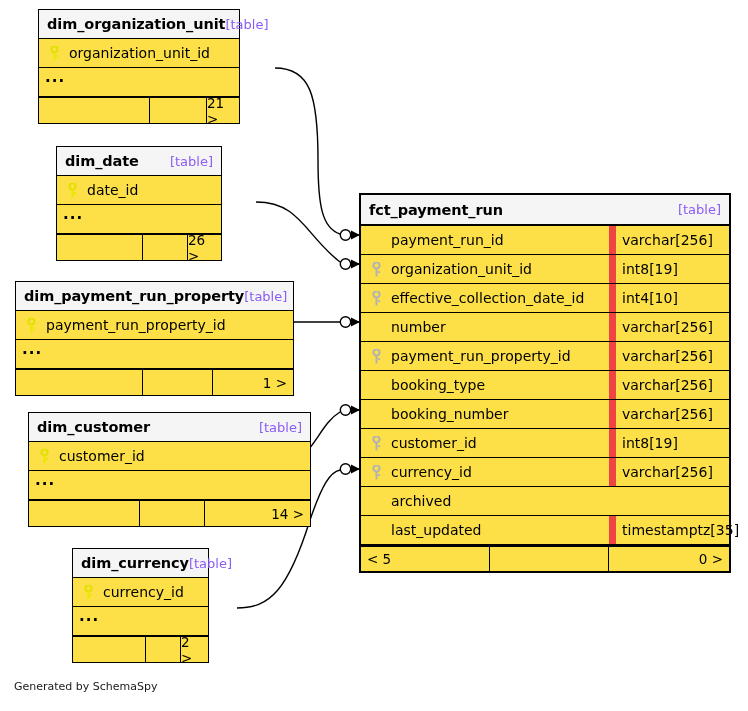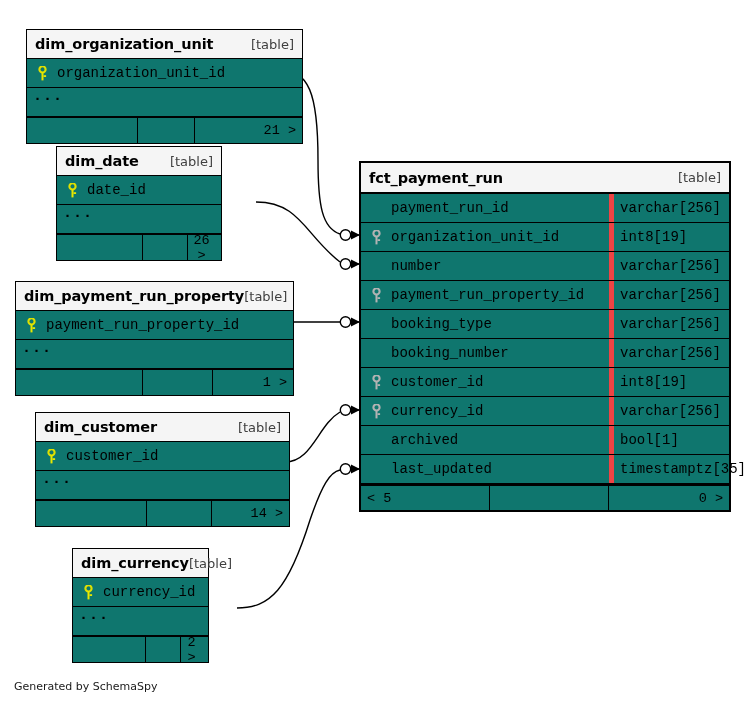--- a/index.html
+++ b/index.html
@@ -35,20 +35,21 @@
   
   .tbl {
     position: absolute;
     box-sizing: border-box;
     background: #ffffff;
     border: 1px solid #000000;
     z-index: 2;
   }
   .tbl.fact {
     border-width: 2px;
+    margin-top: 32px;
   }
   .tbl .hdr {
     box-sizing: border-box;
     background: #f5f5f5;
     border-bottom: 1px solid #000000;
     display: flex;
     align-items: center;
     justify-content: space-between;
     padding: 0 8px;
     height: 29px;
@@ -58,54 +59,53 @@
     height: 31px;
   }
   .hdr .tname {
     font-weight: bold;
     font-size: 14.5px;
     letter-spacing: -0.1px;
     white-space: nowrap;
   }
   .hdr .ttag {
     font-size: 13px;
-    color: #404040;
+    color: #8b5cf6;
     white-space: nowrap;
   }
 
   
   .row {
     box-sizing: border-box;
     display: flex;
     align-items: center;
     height: 29px;
     border-bottom: 1px solid #000000;
     font-size: 14px;
-    background: #0f766e;
-    font-family: Liberation Mono, monospace;
+    background: #fde047;
   }
   .row:last-child { border-bottom: none; }
 
   .keycell {
     width: 30px;
     min-width: 30px;
     display: flex;
     align-items: center;
     justify-content: center;
   }
   .colname {
     flex: 1 1 auto;
     white-space: nowrap;
     overflow: hidden;
   }
   .typecell {
     box-sizing: border-box;
     width: 120px;
     min-width: 120px;
-    border-left: 5px solid #ef4444;
+    border-left: 7px solid #ef4444;
     padding-left: 6px;
     white-space: nowrap;
     align-self: stretch;
     display: flex;
     align-items: center;
   }
 
   
   .row.ellipsis {
     padding-left: 6px;
@@ -127,21 +127,20 @@
     font-size: 13.5px;
   }
   .tbl.fact .row.footer {
     border-top-width: 2px;
   }
   .footer .fcell {
     box-sizing: border-box;
     align-self: stretch;
     display: flex;
     align-items: center;
-    text-align: center;
   }
   .footer .fleft  { padding-left: 6px; }
   .footer .fmid   { border-left: 1px solid #000000; }
   .footer .fright {
     border-left: 1px solid #000000;
     justify-content: flex-end;
     padding-right: 6px;
   }
 
   
@@ -203,21 +202,21 @@
     </g>
 
     <g>
       <path d="M237,608 C270,608 288,590 310,520 C322,485 330,472 340,470" fill="none" stroke="#000000" stroke-width="1.4"></path>
       <circle cx="345.5" cy="469" r="5.2" fill="#ffffff" stroke="#000000" stroke-width="1.4"></circle>
       <path d="M360,469 L351,464.5 L351,473.5 Z" fill="#000000"></path>
       <line x1="350" y1="469" x2="360" y2="469" stroke="#000000" stroke-width="1.4"></line>
     </g>
   </svg>
 
-  <div class="tbl dim" style="left:26px; top:9px; width:277px;margin-top:20px;">
+  <div class="tbl dim" style="left:38px; top:9px; width:202px;">
     <div class="hdr">
       <span class="tname">dim_organization_unit</span>
       <span class="ttag">[table]</span>
     </div>
     <div class="row">
       <span class="keycell">
         <svg class="key" viewBox="0 0 11 15">
           <circle cx="5.5" cy="3.4" r="3.1" fill="none" stroke="#e0e000" stroke-width="2.1"></circle>
           <rect x="4.5" y="6" width="2" height="8.4" fill="#e8e800"></rect>
           <rect x="6.5" y="9.2" width="2.6" height="1.8" fill="#e8e800"></rect>
@@ -278,21 +277,21 @@
     <div class="row ellipsis">
       <span class="dots">...</span>
     </div>
     <div class="row footer">
       <span class="fcell fleft" style="width:126px;"></span>
       <span class="fcell fmid" style="width:70px;"></span>
       <span class="fcell fright" style="flex:1;">1 &gt;</span>
     </div>
   </div>
 
-  <div class="tbl dim" style="left:35px; top:412px; width:255px;">
+  <div class="tbl dim" style="left:28px; top:412px; width:283px;">
     <div class="hdr">
       <span class="tname">dim_customer</span>
       <span class="ttag">[table]</span>
     </div>
     <div class="row">
       <span class="keycell">
         <svg class="key" viewBox="0 0 11 15">
           <circle cx="5.5" cy="3.4" r="3.1" fill="none" stroke="#e0e000" stroke-width="2.1"></circle>
           <rect x="4.5" y="6" width="2" height="8.4" fill="#e8e800"></rect>
           <rect x="6.5" y="9.2" width="2.6" height="1.8" fill="#e8e800"></rect>
@@ -352,80 +351,90 @@
         <svg class="key" viewBox="0 0 11 15">
           <circle cx="5.5" cy="3.4" r="3.1" fill="none" stroke="#b3b3b3" stroke-width="2.1"></circle>
           <rect x="4.5" y="6" width="2" height="8.4" fill="#b3b3b3"></rect>
           <rect x="6.5" y="9.2" width="2.6" height="1.8" fill="#b3b3b3"></rect>
         </svg>
       </span>
       <span class="colname">organization_unit_id</span>
       <span class="typecell">int8[19]</span>
     </div>
 
-
-    <div class="row">
-      <span class="keycell"></span>
-      <span class="colname">number</span>
-      <span class="typecell">varchar[256]</span>
-    </div>
-
     <div class="row">
       <span class="keycell">
         <svg class="key" viewBox="0 0 11 15">
           <circle cx="5.5" cy="3.4" r="3.1" fill="none" stroke="#b3b3b3" stroke-width="2.1"></circle>
           <rect x="4.5" y="6" width="2" height="8.4" fill="#b3b3b3"></rect>
           <rect x="6.5" y="9.2" width="2.6" height="1.8" fill="#b3b3b3"></rect>
         </svg>
       </span>
-      <span class="colname">payment_run_property_id</span>
-      <span class="typecell">varchar[256]</span>
-    </div>
-
-    <div class="row">
-      <span class="keycell"></span>
-      <span class="colname">booking_type</span>
-      <span class="typecell">varchar[256]</span>
-    </div>
-
-    <div class="row">
-      <span class="keycell"></span>
-      <span class="colname">booking_number</span>
+      <span class="colname">effective_collection_date_id</span>
+      <span class="typecell">int4[10]</span>
+    </div>
+
+    <div class="row">
+      <span class="keycell"></span>
+      <span class="colname">number</span>
       <span class="typecell">varchar[256]</span>
     </div>
 
     <div class="row">
       <span class="keycell">
         <svg class="key" viewBox="0 0 11 15">
           <circle cx="5.5" cy="3.4" r="3.1" fill="none" stroke="#b3b3b3" stroke-width="2.1"></circle>
           <rect x="4.5" y="6" width="2" height="8.4" fill="#b3b3b3"></rect>
           <rect x="6.5" y="9.2" width="2.6" height="1.8" fill="#b3b3b3"></rect>
         </svg>
       </span>
-      <span class="colname">customer_id</span>
-      <span class="typecell">int8[19]</span>
-    </div>
-
+      <span class="colname">payment_run_property_id</span>
+      <span class="typecell">varchar[256]</span>
+    </div>
+
+    <div class="row">
+      <span class="keycell"></span>
+      <span class="colname">booking_type</span>
+      <span class="typecell">varchar[256]</span>
+    </div>
+
+    <div class="row">
+      <span class="keycell"></span>
+      <span class="colname">booking_number</span>
+      <span class="typecell">varchar[256]</span>
+    </div>
 
     <div class="row">
       <span class="keycell">
         <svg class="key" viewBox="0 0 11 15">
           <circle cx="5.5" cy="3.4" r="3.1" fill="none" stroke="#b3b3b3" stroke-width="2.1"></circle>
           <rect x="4.5" y="6" width="2" height="8.4" fill="#b3b3b3"></rect>
           <rect x="6.5" y="9.2" width="2.6" height="1.8" fill="#b3b3b3"></rect>
         </svg>
       </span>
+      <span class="colname">customer_id</span>
+      <span class="typecell">int8[19]</span>
+    </div>
+
+
+    <div class="row">
+      <span class="keycell">
+        <svg class="key" viewBox="0 0 11 15">
+          <circle cx="5.5" cy="3.4" r="3.1" fill="none" stroke="#b3b3b3" stroke-width="2.1"></circle>
+          <rect x="4.5" y="6" width="2" height="8.4" fill="#b3b3b3"></rect>
+          <rect x="6.5" y="9.2" width="2.6" height="1.8" fill="#b3b3b3"></rect>
+        </svg>
+      </span>
       <span class="colname">currency_id</span>
       <span class="typecell">varchar[256]</span>
     </div>
 
     <div class="row">
       <span class="keycell"></span>
       <span class="colname">archived</span>
-      <span class="typecell">bool[1]</span>
     </div>
 
     <div class="row">
       <span class="keycell"></span>
       <span class="colname">last_updated</span>
       <span class="typecell">timestamptz[35]</span>
     </div>
 
     <div class="row footer">
       <span class="fcell fleft" style="width:128px;">&lt; 5</span>

